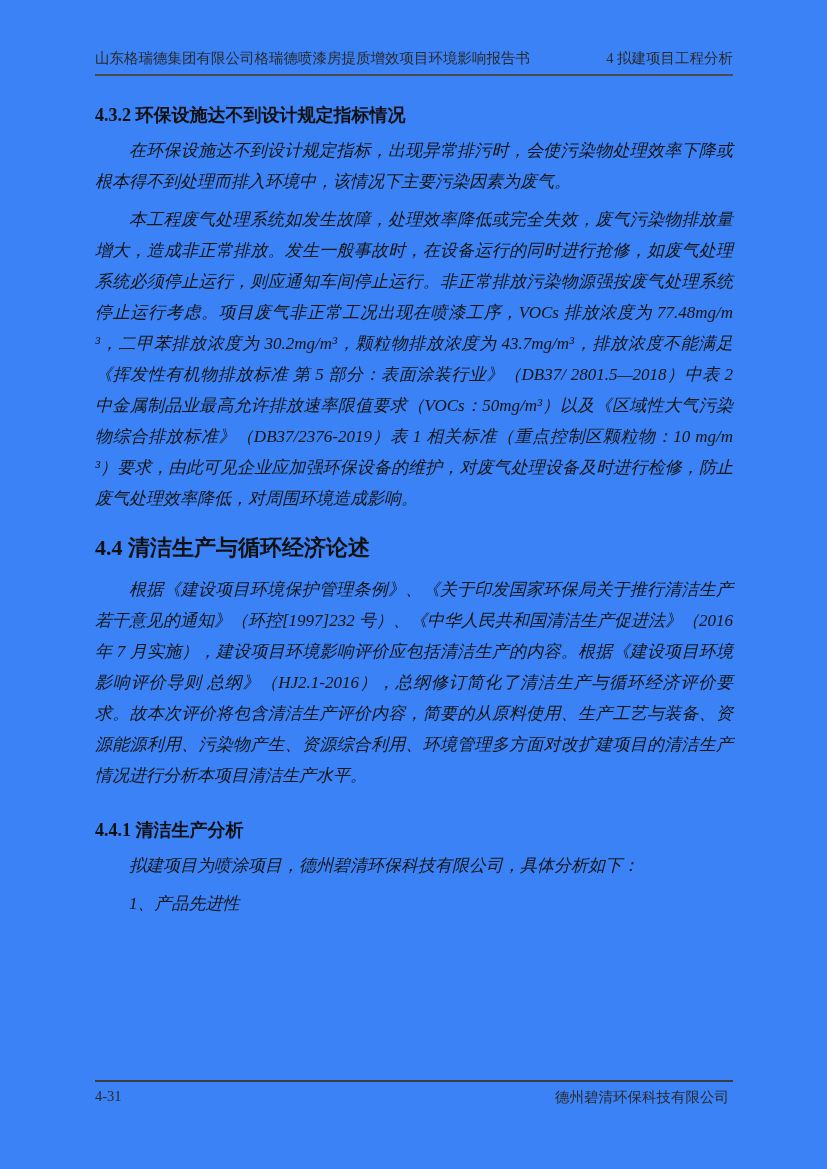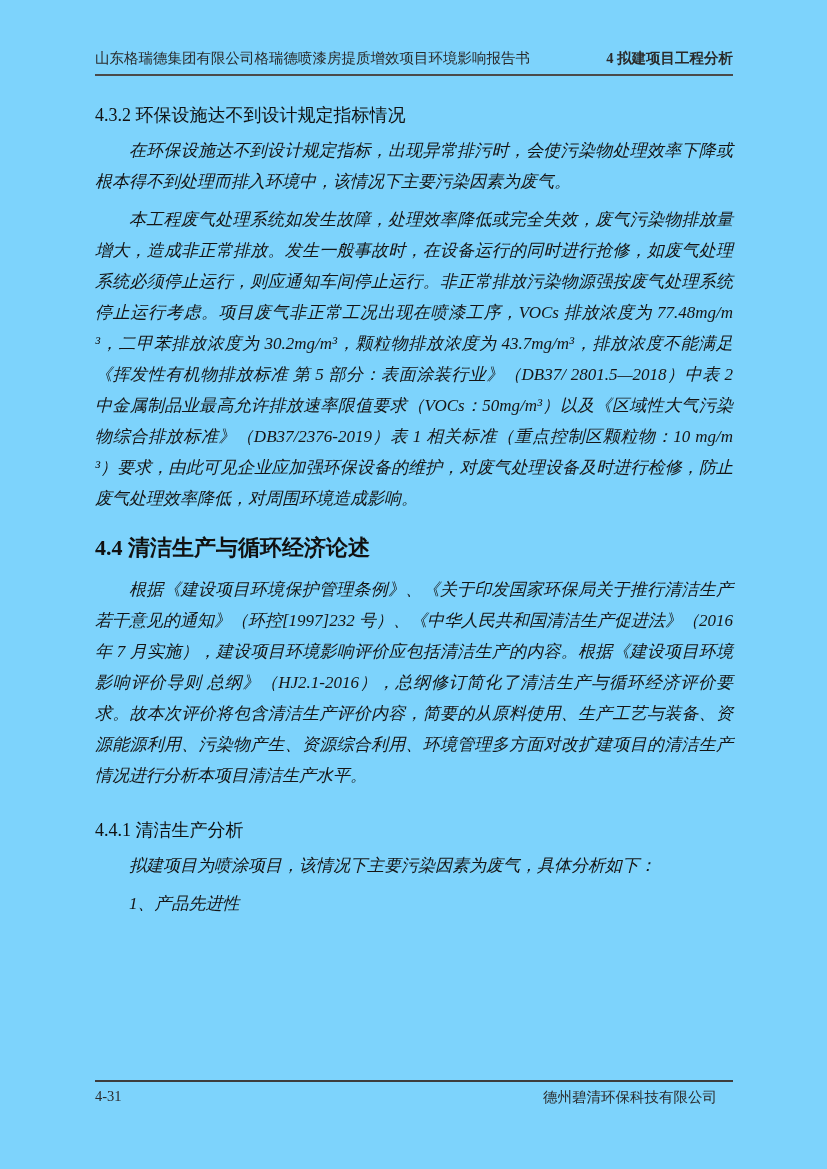--- a/index.html
+++ b/index.html
@@ -14,37 +14,37 @@
     color: #151515;
     position: relative;
     overflow: hidden;
   }
   .page {
     box-sizing: border-box;
     width: 827px;
     height: 1169px;
     padding: 48px 94px 0 95px;
     position: relative;
-    background: #7dd3fc;
+    background: #3b82f6;
   }
   .header {
     display: flex;
     justify-content: space-between;
     align-items: flex-end;
     font-size: 14.5px;
     line-height: 21px;
     color: #2a2a2a;
     padding-bottom: 5px;
     border-bottom: 2px solid #4a4a4a;
   }
   .header .hdr-left { text-align: left; }
-  .header .hdr-right { text-align: center; font-weight: bold; white-space: nowrap; }
+  .header .hdr-right { text-align: center; font-weight: normal; white-space: nowrap; }
   .h3 {
     font-size: 18px;
-    font-weight: normal;
+    font-weight: bold;
     margin: 26px 0 0 0;
     line-height: 26px;
     color: #111;
   }
   .h2 {
     font-size: 22px;
     font-weight: bold;
     margin: 18px 0 10px 0;
     line-height: 32px;
     color: #111;
@@ -72,21 +72,21 @@
   }
   .footer .page-num {
     position: absolute;
     left: 0;
     right: 0;
     top: 6px;
     text-align: left;
   }
   .footer .company {
     position: absolute;
-    right: 16px;
+    right: 4px;
     top: 6px;
     text-align: right;
   }
 </style>
 </head>
 <body>
 
 <div class="page">
 
   <div class="header">
@@ -100,21 +100,21 @@
 
   <p class="body-para">本工程废气处理系统如发生故障，处理效率降低或完全失效，废气污染物排放量增大，造成非正常排放。发生一般事故时，在设备运行的同时进行抢修，如废气处理系统必须停止运行，则应通知车间停止运行。非正常排放污染物源强按废气处理系统停止运行考虑。项目废气非正常工况出现在喷漆工序，VOCs 排放浓度为 77.48mg/m³，二甲苯排放浓度为 30.2mg/m³，颗粒物排放浓度为 43.7mg/m³，排放浓度不能满足《挥发性有机物排放标准 第 5 部分：表面涂装行业》（DB37/ 2801.5—2018）中表 2 中金属制品业最高允许排放速率限值要求（VOCs：50mg/m³）以及《区域性大气污染物综合排放标准》（DB37/2376-2019）表 1 相关标准（重点控制区颗粒物：10 mg/m³）要求，由此可见企业应加强环保设备的维护，对废气处理设备及时进行检修，防止废气处理效率降低，对周围环境造成影响。</p>
 
   <h2 class="h2">4.4 清洁生产与循环经济论述</h2>
 
 
   <p class="body-para">根据《建设项目环境保护管理条例》、《关于印发国家环保局关于推行清洁生产若干意见的通知》（环控[1997]232 号）、《中华人民共和国清洁生产促进法》（2016 年 7 月实施），建设项目环境影响评价应包括清洁生产的内容。根据《建设项目环境影响评价导则 总纲》（HJ2.1-2016），总纲修订简化了清洁生产与循环经济评价要求。故本次评价将包含清洁生产评价内容，简要的从原料使用、生产工艺与装备、资源能源利用、污染物产生、资源综合利用、环境管理多方面对改扩建项目的清洁生产情况进行分析本项目清洁生产水平。</p>
 
   <h3 class="h3">4.4.1 清洁生产分析</h3>
 
-  <p class="body-para">拟建项目为喷涂项目，该情况下主要污染因素为废气，具体分析如下：</p>
+  <p class="body-para">拟建项目为喷涂项目，德州碧清环保科技有限公司，具体分析如下：</p>
 
   <p class="body-para">1、产品先进性</p>
 
   <div class="footer">
     <span class="page-num">4-31</span>
     <span class="company">德州碧清环保科技有限公司</span>
   </div>
 
 </div>
 

